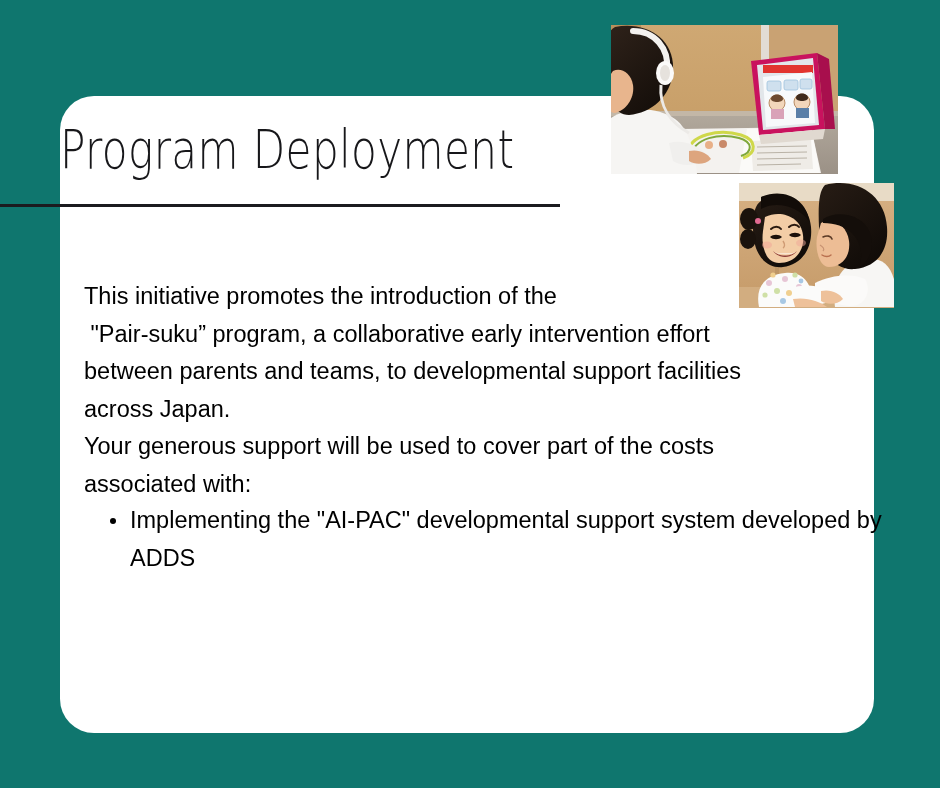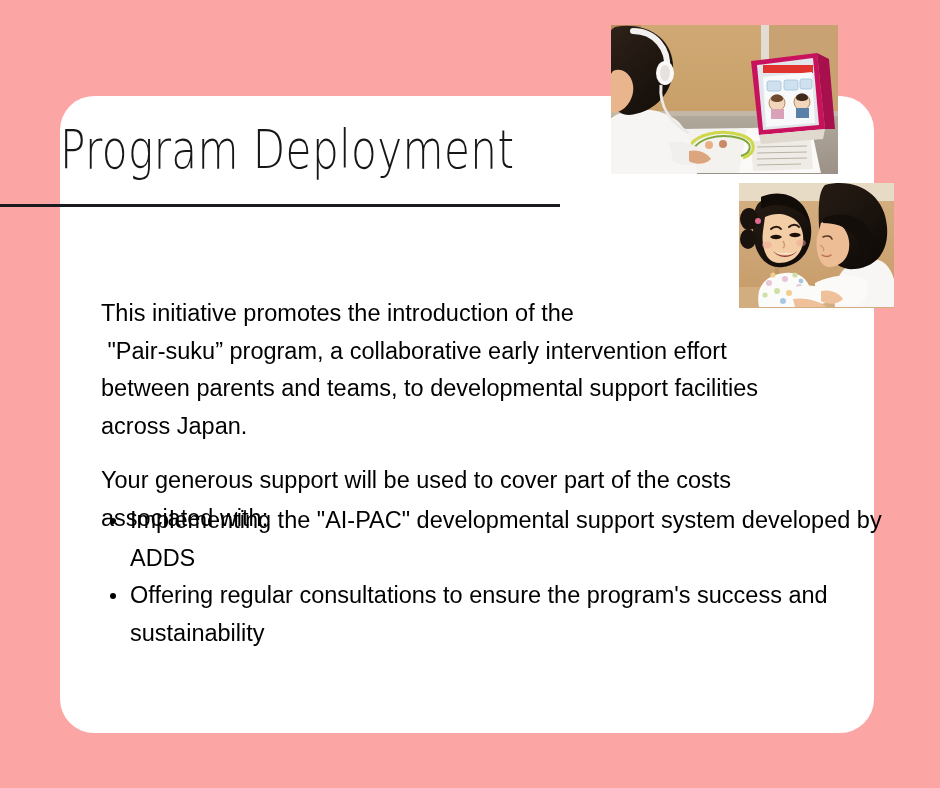--- a/index.html
+++ b/index.html
@@ -11,21 +11,21 @@
     height: 788px;
     overflow: hidden;
     background: #faf0e8;
     font-family: "Liberation Sans", sans-serif;
     position: relative;
   }
 
   #slide {
     position: absolute;
     inset: 0;
-    background: #fca5a5;
+    background: #0f766e;
   }
 
   
   .card {
     position: absolute;
     left: 60px;
     top: 96px;
     width: 814px;
     height: 637px;
     background: #ffffff;
@@ -84,21 +84,21 @@
     position: absolute;
     left: 84px;
     top: 278px;
     width: 820px;
     color: #000000;
     font-size: 23.5px;
     line-height: 37.5px;
     font-family: "Liberation Sans", sans-serif;
   }
   .body-copy p {
-    margin: 17px;
+    margin: 0;
     white-space: pre-wrap;
   }
 
   .bullets {
     margin: 0;
     padding: 0;
     list-style: none;
     position: absolute;
     left: 110px;
     top: 502px;
@@ -281,16 +281,15 @@
     <p>This initiative promotes the introduction of the
  "Pair-suku” program, a collaborative early intervention effort
 between parents and teams, to developmental support facilities
 across Japan.</p>
     <p>Your generous support will be used to cover part of the costs
 associated with:</p>
   </div>
 
   <ul class="bullets">
     <li>Implementing the "AI-PAC" developmental support system developed by ADDS</li>
-    <li>Offering regular consultations to ensure the program's success and sustainability</li>
   </ul>
 
 </div>
 
 </body></html>

